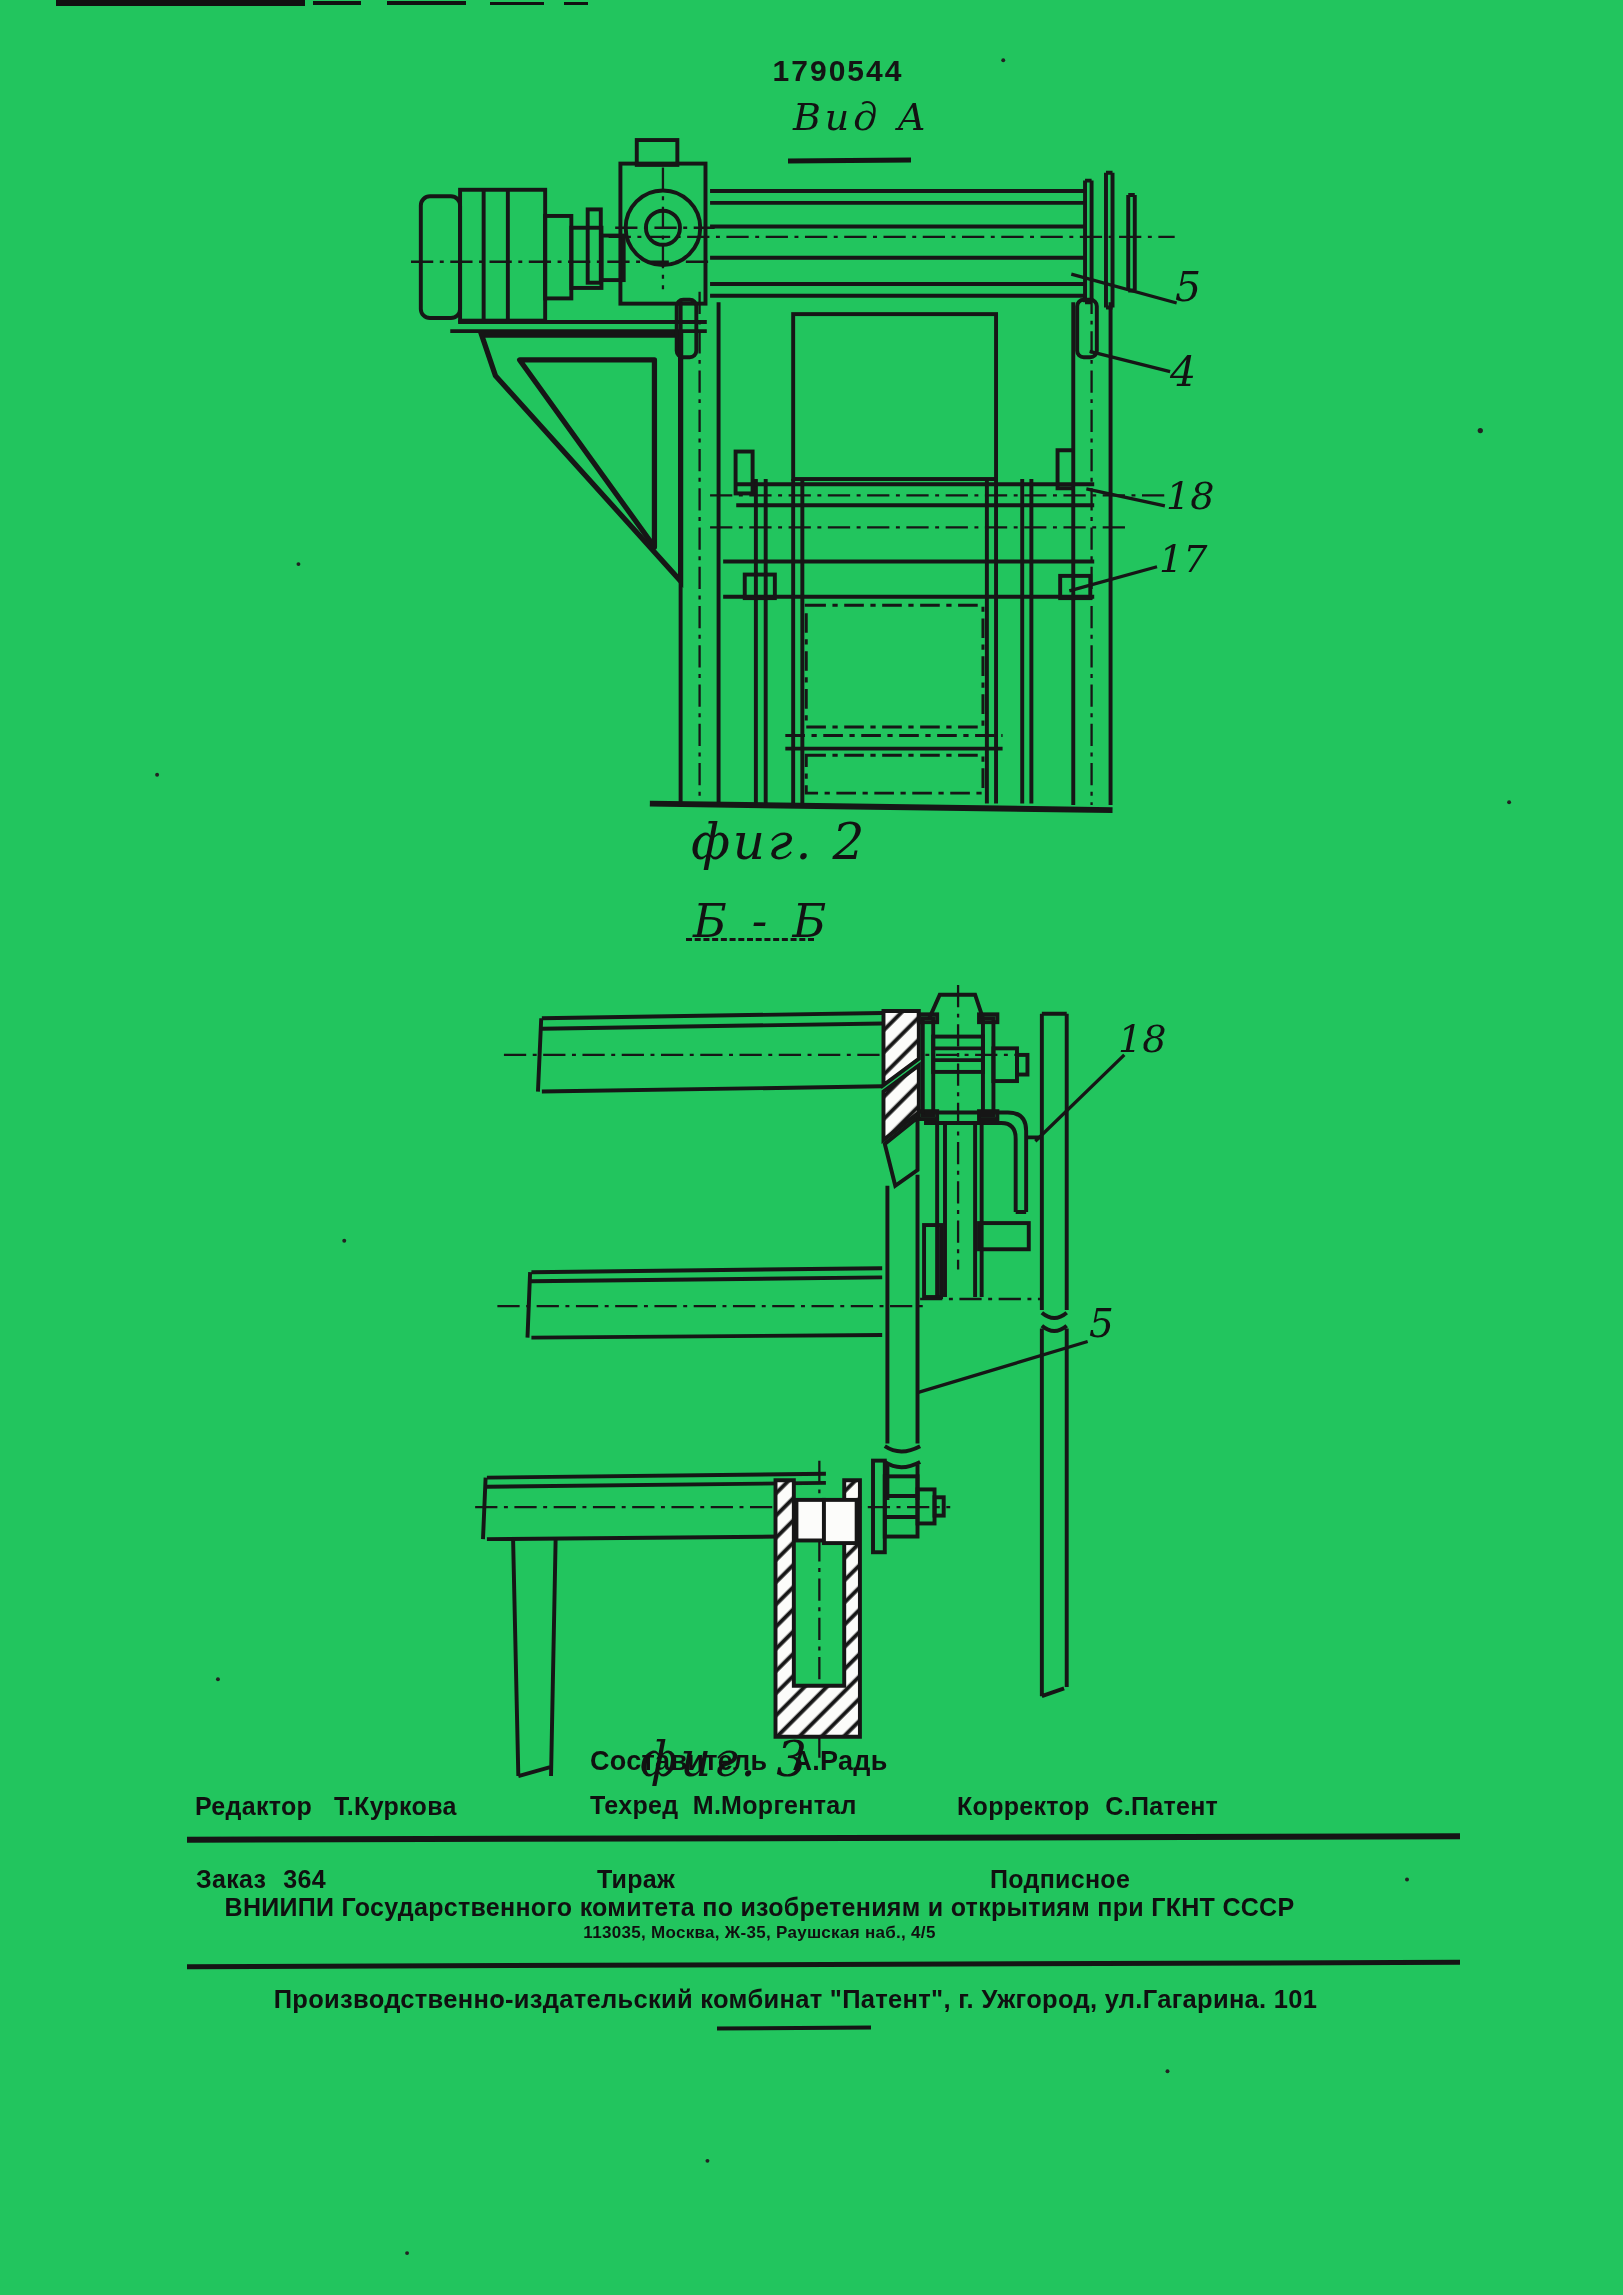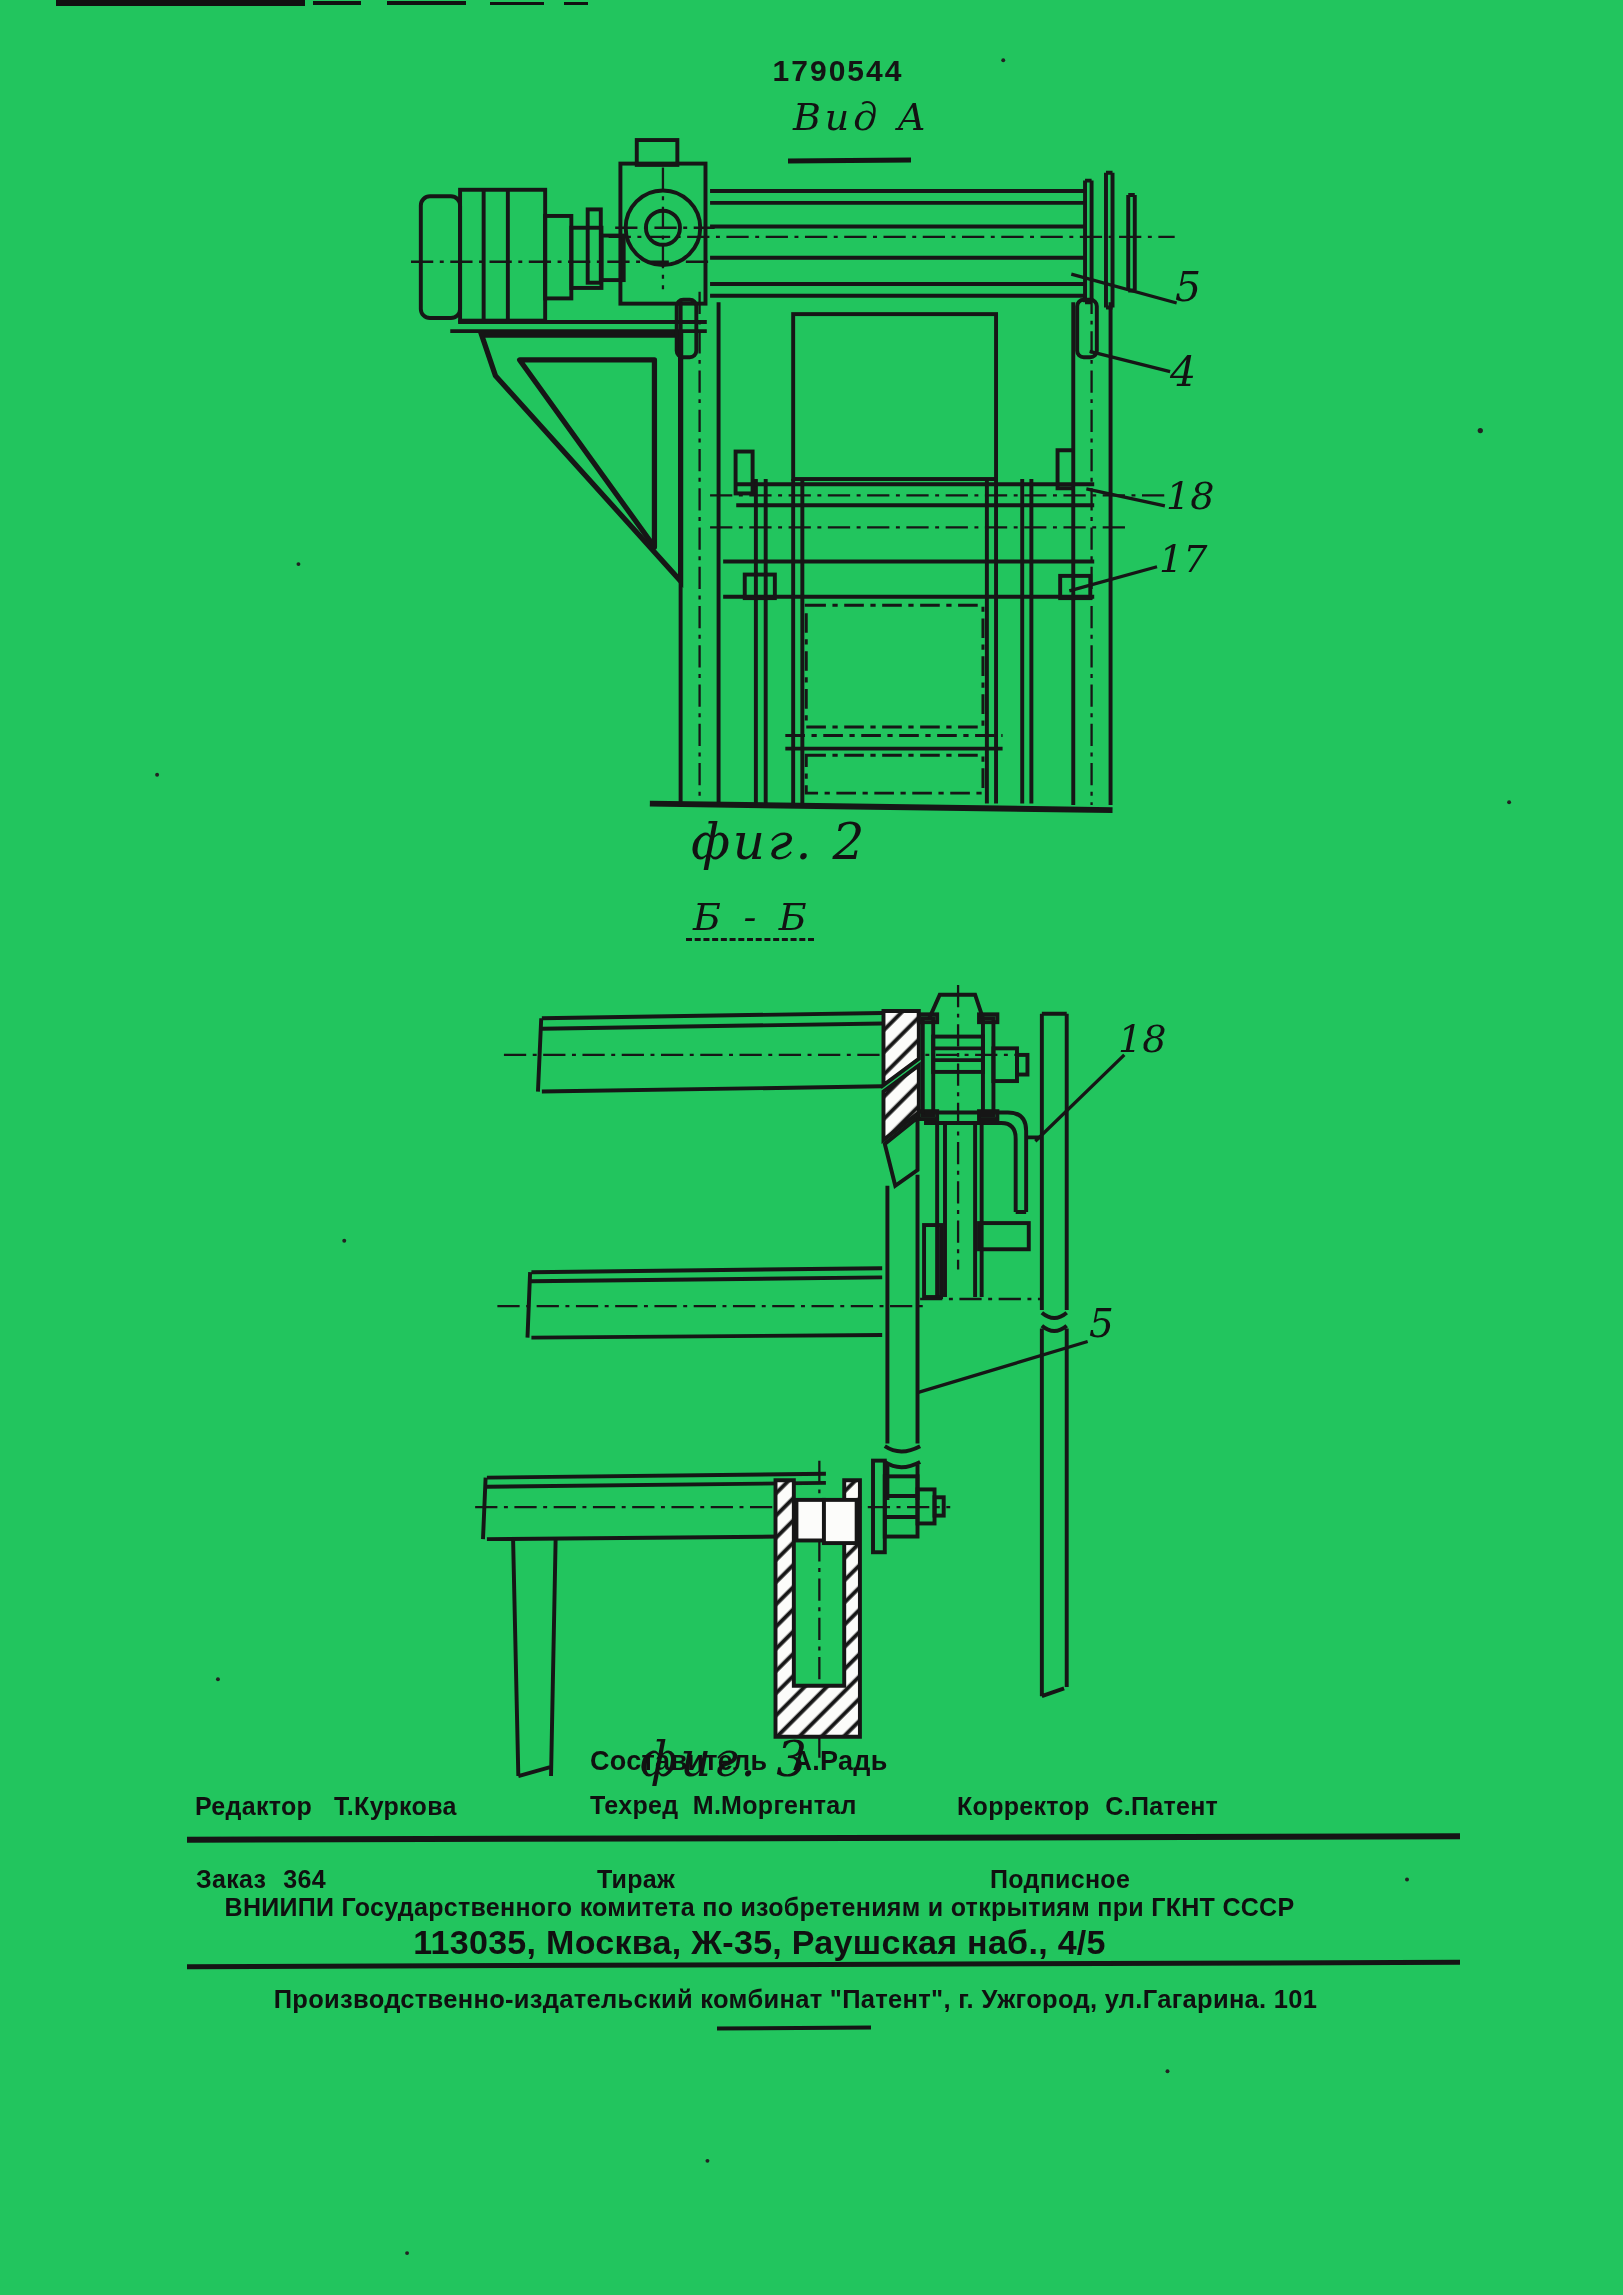--- a/index.html
+++ b/index.html
@@ -168,21 +168,21 @@
         <circle cx="760" cy="3050" r="3"></circle>
     </g>
   </svg>
 
   <div class="abs hw num" style="left:1175px;top:267px;font-size:41px;">5</div>
   <div class="abs hw num" style="left:1170px;top:352px;font-size:41px;">4</div>
   <div class="abs hw num" style="left:1166px;top:477px;font-size:38px;">18</div>
   <div class="abs hw num" style="left:1159px;top:540px;font-size:38px;">17</div>
 
   <div class="abs hw num" style="left:691px;top:817px;font-size:50px;letter-spacing:2.6px;">фиг. 2</div>
-  <div class="abs hw num" style="left:693px;top:898px;font-size:38px;letter-spacing:5.2px;">Б - Б</div>
+  <div class="abs hw num" style="left:693px;top:898px;font-size:46px;letter-spacing:5.2px;">Б - Б</div>
   <div class="abs dashed-ul" style="left:686px;top:916px;width:128px;height:22px;"></div>
 
   <div class="abs hw num" style="left:1118px;top:1020px;font-size:38px;">18</div>
   <div class="abs hw num" style="left:1089px;top:1304px;font-size:39px;">5</div>
 
   <div class="abs hw num" style="left:640px;top:1735px;font-size:48px;letter-spacing:2.6px;">фиг. 3</div>
 
   <div class="abs print" style="left:590px;top:1746px;font-size:27px;text-align:right;">
     <span>Составитель</span><span style="display:inline-block;width:25px;"></span><span>А.Радь</span>
   </div>
@@ -199,21 +199,21 @@
 
   <div class="abs rule" style="left:187px;top:1835px;width:1273px;height:5.9px;transform:rotate(-.15deg);"></div>
 
   <div class="abs print" style="left:196px;top:1865px;font-size:25px;">
     <span>Заказ</span><span style="display:inline-block;width:17px;"></span><span>364</span>
   </div>
   <div class="abs print" style="left:597px;top:1865px;font-size:25px;">Тираж</div>
   <div class="abs print" style="left:990px;top:1865px;font-size:25px;">Подписное</div>
 
   <div class="abs print center" style="left:187px;top:1893px;width:1145px;font-size:25px;">ВНИИПИ Государственного комитета по изобретениям и открытиям при ГКНТ СССР</div>
-  <div class="abs print center" style="left:187px;top:1923px;width:1145px;font-size:34px;">113035, Москва, Ж-35, Раушская наб., 4/5</div>
+  <div class="abs print center" style="left:187px;top:1923px;width:1145px;font-size:17px;">113035, Москва, Ж-35, Раушская наб., 4/5</div>
 
   <div class="abs rule" style="left:187px;top:1962px;width:1273px;height:4.6px;transform:rotate(-.2deg);"></div>
 
   <div class="abs print center" style="left:187px;top:1985px;width:1217px;font-size:25.5px;">Производственно-издательский комбинат "Патент", г. Ужгород, ул.Гагарина. 101</div>
   <div class="abs rule" style="left:717px;top:2026px;width:154px;height:3.9px;transform:rotate(-.4deg);"></div>
 
 </div>
 
 
 </body></html>

